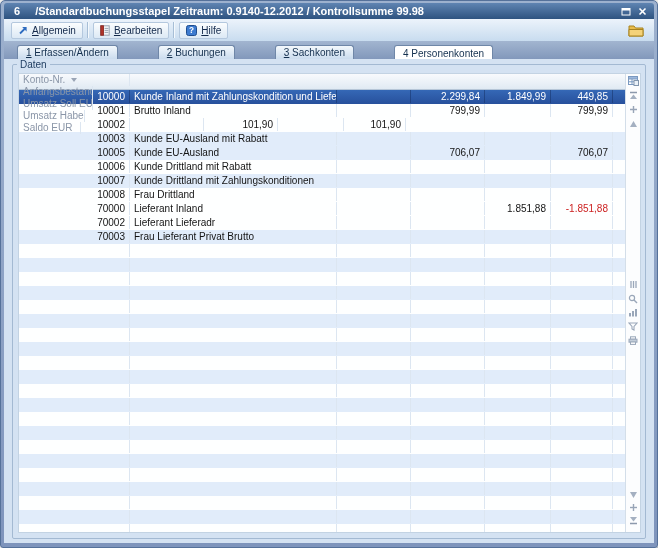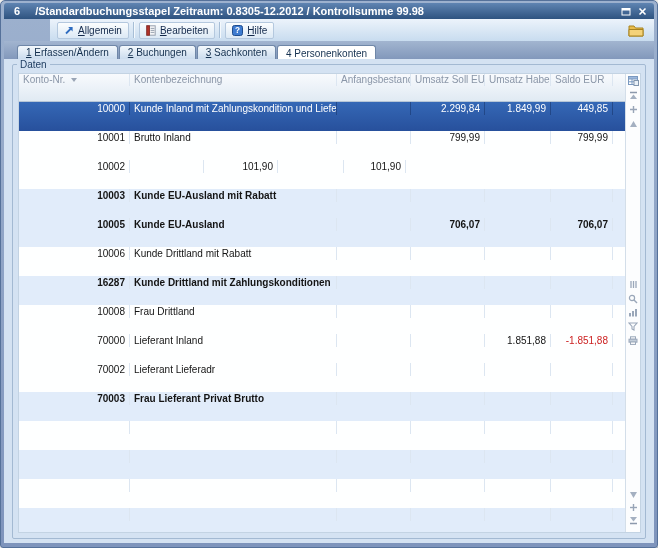--- a/index.html
+++ b/index.html
@@ -21,21 +21,21 @@
     color:#fff;font-size:11px;font-weight:bold;
     padding:0 4px 0 10px;
   }
   .title-num{margin-right:15px;}
   .title-text{flex:1;white-space:nowrap;overflow:hidden;}
   .win-btn{width:15px;height:13px;display:flex;align-items:center;justify-content:center;margin-left:2px;cursor:default;}
   
   .toolbar{
     position:absolute;top:18px;left:3px;right:3px;height:22px;
     background:linear-gradient(#ECF3FB,#C8DCEF);
-    display:flex;align-items:center;padding:0 7px;margin-left:46px;
+    display:flex;align-items:center;padding:0 7px;
   }
   .menu-btn{
     display:flex;align-items:center;gap:4px;height:17px;
     font-size:10px;color:#13294B;padding:1px 6px;
     border:1px solid #B4C8DE;border-radius:2px;
     background:linear-gradient(#FBFDFE,#DCE9F5);
     cursor:default;white-space:nowrap;
   }
   .menu-btn u{text-decoration:underline;}
   .tsep{width:2px;height:16px;border-left:1px solid #A7BED6;border-right:1px solid #F4F9FD;margin:0 4px;}
@@ -58,56 +58,56 @@
   
   .client{position:absolute;top:58px;left:3px;right:3px;bottom:4px;background:var(--client,#D4E2F2);}
   fieldset.daten{
     position:absolute;left:8px;right:8px;top:0;bottom:4px;margin:0;padding:0;
     border:1px solid #A3B9D2;border-radius:2px;
   }
   fieldset.daten legend{font-size:10px;color:#1C3A5E;margin-left:4px;padding:0 3px;}
   
   .grid{position:absolute;left:5px;right:4px;top:3px;bottom:5px;background:#fff;border:1px solid #C3D3E3;}
   .grid-main{position:absolute;left:0;top:0;right:15px;bottom:0;overflow:hidden;}
-  .grid-header{display:flex;height:28px;background:linear-gradient(#F8FAFD,#E0EAF3);border-bottom:1px solid #B6C6D7;}
+  .grid-header{display:flex;height:16px;background:linear-gradient(#F8FAFD,#E0EAF3);border-bottom:1px solid #B6C6D7;flex-direction:column;}
   .grid-header .cell{color:#8A96A8;line-height:12px;height:12px;}
   .cell{
     padding:0 4px;white-space:nowrap;overflow:hidden;
     border-right:1px solid #DCE6F1;height:13px;line-height:13px;
     font-size:10px;color:#141414;
   }
   .c0{width:111px;flex:none;}
   .c1{flex:1;min-width:0;}
   .c2{width:74px;flex:none;}
   .c3{width:74px;flex:none;}
   .c4{width:66px;flex:none;}
   .c5{width:62px;flex:none;}
   .c6{width:12px;flex:none;border-right:none;padding:0;}
   .num{text-align:right;}
-  .row{display:flex;height:29px;background:#FEFFFF;}
-  .row.stripe{background:var(--stripe,#E1ECFA);font-weight:bold;}
+  .row{display:flex;height:14px;background:#FEFFFF;}
+  .row.stripe{background:var(--stripe,#E1ECFA);}
   .row.selected{background:linear-gradient(var(--sel1,#3568B6),var(--sel2,#27509C));}
   .row.selected .cell{color:#fff;border-right-color:rgba(18,42,92,.45);}
   .neg{color:var(--neg,#CC2222);}
   .sort-arrow{
     display:inline-block;width:0;height:0;margin-left:6px;vertical-align:middle;
     border-left:3px solid transparent;border-right:3px solid transparent;border-top:4px solid #9AA5B6;
   }
   
   .nav-strip{position:absolute;right:0;top:0;bottom:0;width:15px;background:#FCFDFE;border-left:1px solid #D3DEE9;}
   .strip-btn{position:absolute;left:1px;width:12px;height:11px;display:flex;align-items:center;justify-content:center;cursor:default;}
 </style>
 </head>
 <body>
 
 <div class="window">
 
   <div class="titlebar">
     <span class="title-num">6</span>
-    <span class="title-text">/Standardbuchungsstapel Zeitraum: 0.8305-12.2012 / Kontrollsumme 99.98</span>
+    <span class="title-text">/Standardbuchungsstapel Zeitraum: 0.9140-12.2012 / Kontrollsumme 99.98</span>
     <span class="win-btn">
       <svg width="10" height="9" viewBox="0 0 10 9">
         <rect x="1" y="1.5" width="8" height="6.5" fill="none" stroke="#FFFFFF" stroke-width="1"></rect>
         <line x1="1" y1="2.5" x2="9" y2="2.5" stroke="#FFFFFF" stroke-width="2"></line>
       </svg>
     </span>
     <span class="win-btn">
       <svg width="9" height="9" viewBox="0 0 9 9">
         <line x1="1.5" y1="1.5" x2="7.5" y2="7.5" stroke="#FFFFFF" stroke-width="1.6"></line>
         <line x1="7.5" y1="1.5" x2="1.5" y2="7.5" stroke="#FFFFFF" stroke-width="1.6"></line>
@@ -152,21 +152,21 @@
       </span>
     <span class="folder-btn">
       <svg width="17" height="14" viewBox="0 0 17 14">
         <path d="M1 3 L6 3 L7.5 5 L15 5 L15 13 L1 13 Z" fill="#E9BD4E" stroke="#A8831F" stroke-width="1"></path>
         <path d="M1 6.5 L15 6.5 L15 13 L1 13 Z" fill="#F4D279" stroke="#A8831F" stroke-width="1"></path>
       </svg>
     </span>
   </div>
 
   <div class="tabband">
-    <span id="tabs" style="display:flex;">
+    <span id="tabs" style="display:flex;gap:39px;">
         <span class="tab"><u>1</u> Erfassen/Ändern</span>
         <span class="tab"><u>2</u> Buchungen</span>
         <span class="tab"><u>3</u> Sachkonten</span>
         <span class="tab active">4 Personenkonten</span>
       </span>
   </div>
 
   <div class="client">
     <fieldset class="daten">
       <legend>Daten</legend>
@@ -232,21 +232,21 @@
               <div class="row">
                 <div class="cell c0 num">10006</div>
                 <div class="cell c1">Kunde Drittland mit Rabatt</div>
                 <div class="cell c2 num"></div>
                 <div class="cell c3 num"></div>
                 <div class="cell c4 num"></div>
                 <div class="cell c5 num"></div>
                 <div class="cell c6"></div>
               </div>
               <div class="row stripe">
-                <div class="cell c0 num">16287</div>
+                <div class="cell c0 num">10007</div>
                 <div class="cell c1">Kunde Drittland mit Zahlungskonditionen</div>
                 <div class="cell c2 num"></div>
                 <div class="cell c3 num"></div>
                 <div class="cell c4 num"></div>
                 <div class="cell c5 num"></div>
                 <div class="cell c6"></div>
               </div>
               <div class="row">
                 <div class="cell c0 num">10008</div>
                 <div class="cell c1">Frau Drittland</div>

